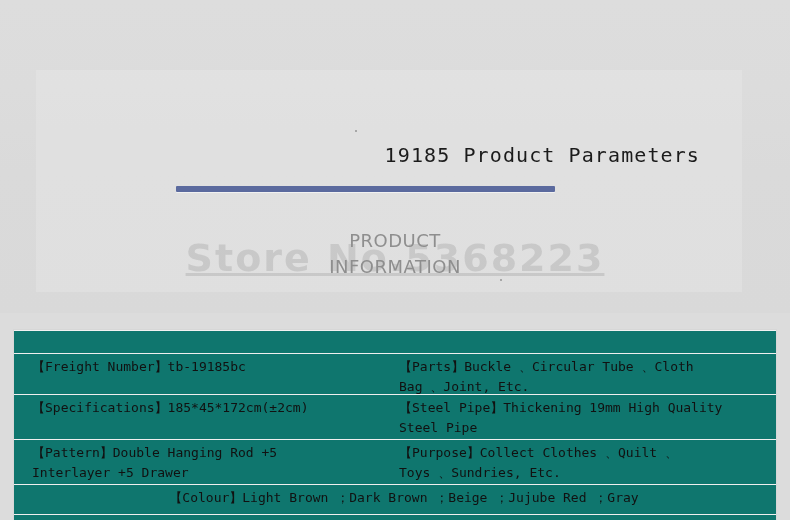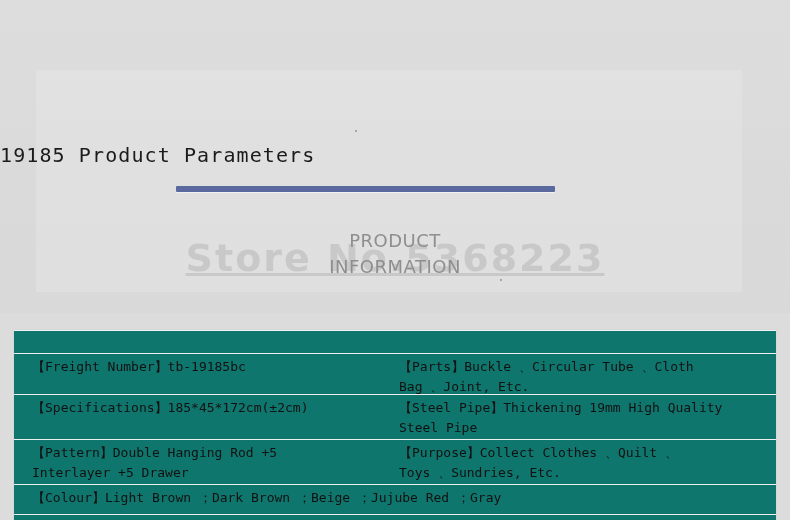--- a/index.html
+++ b/index.html
@@ -41,21 +41,21 @@
     width: 706px;
     height: 222px;
     background: rgba(255,255,255,0.16);
   }
 
   #banner-title {
     position: absolute;
     left: 0;
     top: 143px;
     width: 700px;
-    text-align: left;
+    text-align: right;
     font-family: "DejaVu Sans Mono", "Liberation Mono", monospace;
     font-size: 20px;
     letter-spacing: 1.1px;
     color: #1b1b1b;
     white-space: nowrap;
   }
 
   #banner-rule {
     position: absolute;
     left: 176px;
@@ -141,21 +141,21 @@
     white-space: pre-wrap;
     overflow: hidden;
   }
   .param-cell.col-left  { width: 50%; }
   .param-cell.col-right { width: 50%; padding-left: 4px; }
 
   
   .h-row-1 { height: 41px; }
   .h-row-2 { height: 45px; }
   .h-row-3 { height: 45px; }
-  .h-row-4 { height: 30px; }
+  .h-row-4 { height: 30px; text-align: center; }
   .h-row-spacer { height: 24px; border-bottom: 1px solid #efefef; }
 </style>
 </head>
 <body>
 
 <div id="page">
 
   <div id="banner">
 
     <div id="banner-card"></div>

